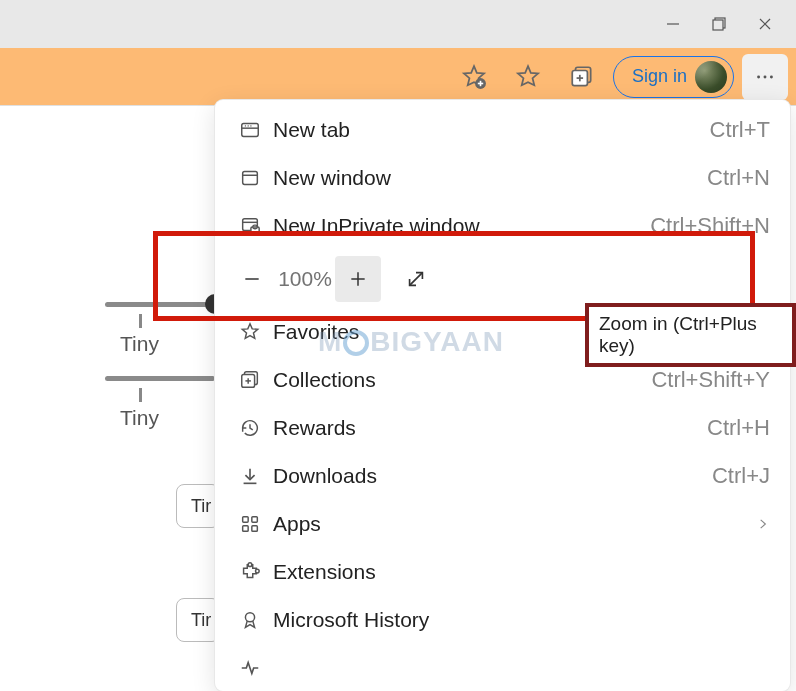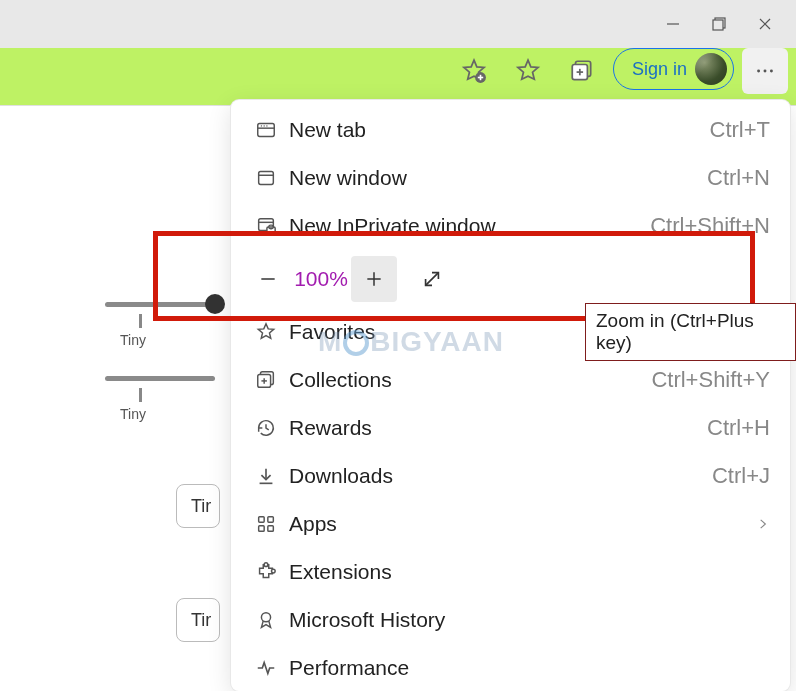--- a/index.html
+++ b/index.html
@@ -23,25 +23,25 @@
       width: 46px;
       height: 100%;
       display: flex;
       align-items: center;
       justify-content: center;
       color: #555;
       font-size: 16px;
     }
     .toolbar {
       height: 58px;
-      background: #bef264;
+      background: #fdba74;
       border-bottom: 1px solid #e0e0e0;
       display: flex;
       justify-content: flex-end;
-      align-items: flex-start;
+      align-items: center;
       padding-right: 8px;
       gap: 8px;
     }
     .tool-icon {
       width: 46px;
       height: 46px;
       display: flex;
       align-items: center;
       justify-content: center;
       border-radius: 6px;
@@ -99,21 +99,21 @@
     .bg-slider .tick {
       position: absolute;
       left: 139px;
       width: 3px;
       height: 14px;
       background: #888;
     }
     .bg-slider .label {
       position: absolute;
       left: 120px;
-      font-size: 14px;
+      font-size: 21px;
       color: #555;
     }
     .bg-slider .thumb {
       position: absolute;
       width: 20px;
       height: 20px;
       border-radius: 50%;
       background: #333;
       top: -8px;
       right: -10px;
@@ -136,21 +136,20 @@
     .menu {
       position: absolute;
       top: 100px;
       left: 215px;
       right: 6px;
       bottom: 0;
       background: #fff;
       border-radius: 8px;
       box-shadow: 0 0 0 1px #e8e8e8, 0 6px 24px rgba(0,0,0,0.12);
       padding-top: 6px;
-      margin-left: 16px;
     }
     .menu-row {
       display: flex;
       align-items: center;
       height: 48px;
       padding: 0 20px 0 14px;
       color: #222;
       font-size: 21px;
     }
     .menu-row .mi-icon {
@@ -192,37 +191,37 @@
     .zoom-ctrl.in {
       background: #eaeaea;
     }
     .zoom-ctrl.fs {
       margin-left: 12px;
     }
     .zoom-val {
       width: 60px;
       text-align: center;
       font-size: 21px;
-      color: #a21caf;
+      color: #737373;
     }
     .highlight {
       position: absolute;
       border: 5px solid #d11a0a;
       top: 231px;
       left: 153px;
       width: 602px;
       height: 90px;
       pointer-events: none;
       z-index: 20;
     }
     .tooltip {
       position: absolute;
       top: 303px;
       left: 585px;
-      border: 1px solid #7f1d1d;
+      border: 4px solid #7f1d1d;
       background: #fff;
       font-size: 19px;
       padding: 6px 10px;
       z-index: 30;
       color: #222;
     }
     .watermark {
       position: absolute;
       top: 326px;
       left: 318px;
@@ -478,21 +477,20 @@
     </span>
     <span class="mi-label">Microsoft History</span>
   </div>
 
   <div class="menu-row">
     <span class="mi-icon">
       <svg width="22" height="22" viewBox="0 0 24 24">
           <polyline points="3,12 8,12 10,6 14,18 16,12 21,12" fill="none" stroke="#555" stroke-width="1.8"></polyline>
         </svg>
     </span>
-    <span class="mi-label">Performance</span>
   </div>
 
 </div>
 
 <div class="highlight"></div>
 
 <div class="tooltip">
   <span>Zoom in (Ctrl+Plus key)</span>
 </div>
 

